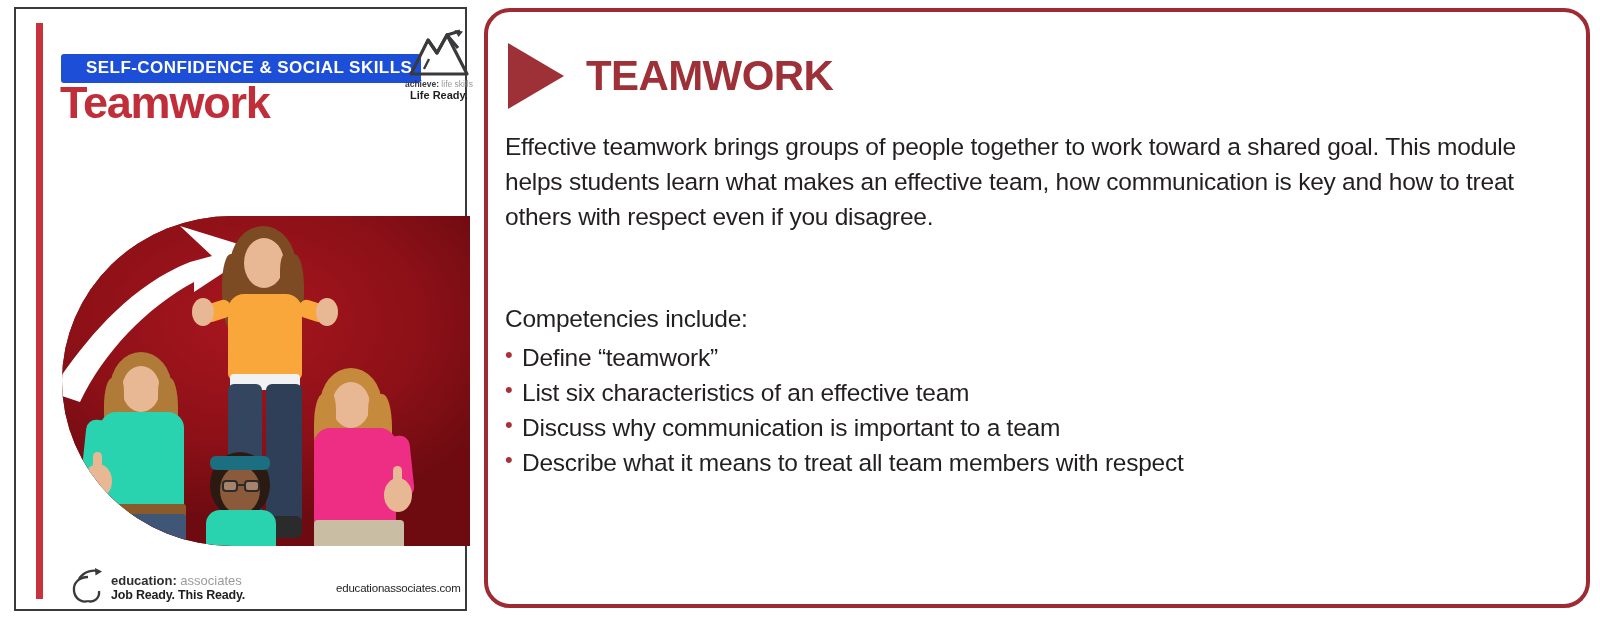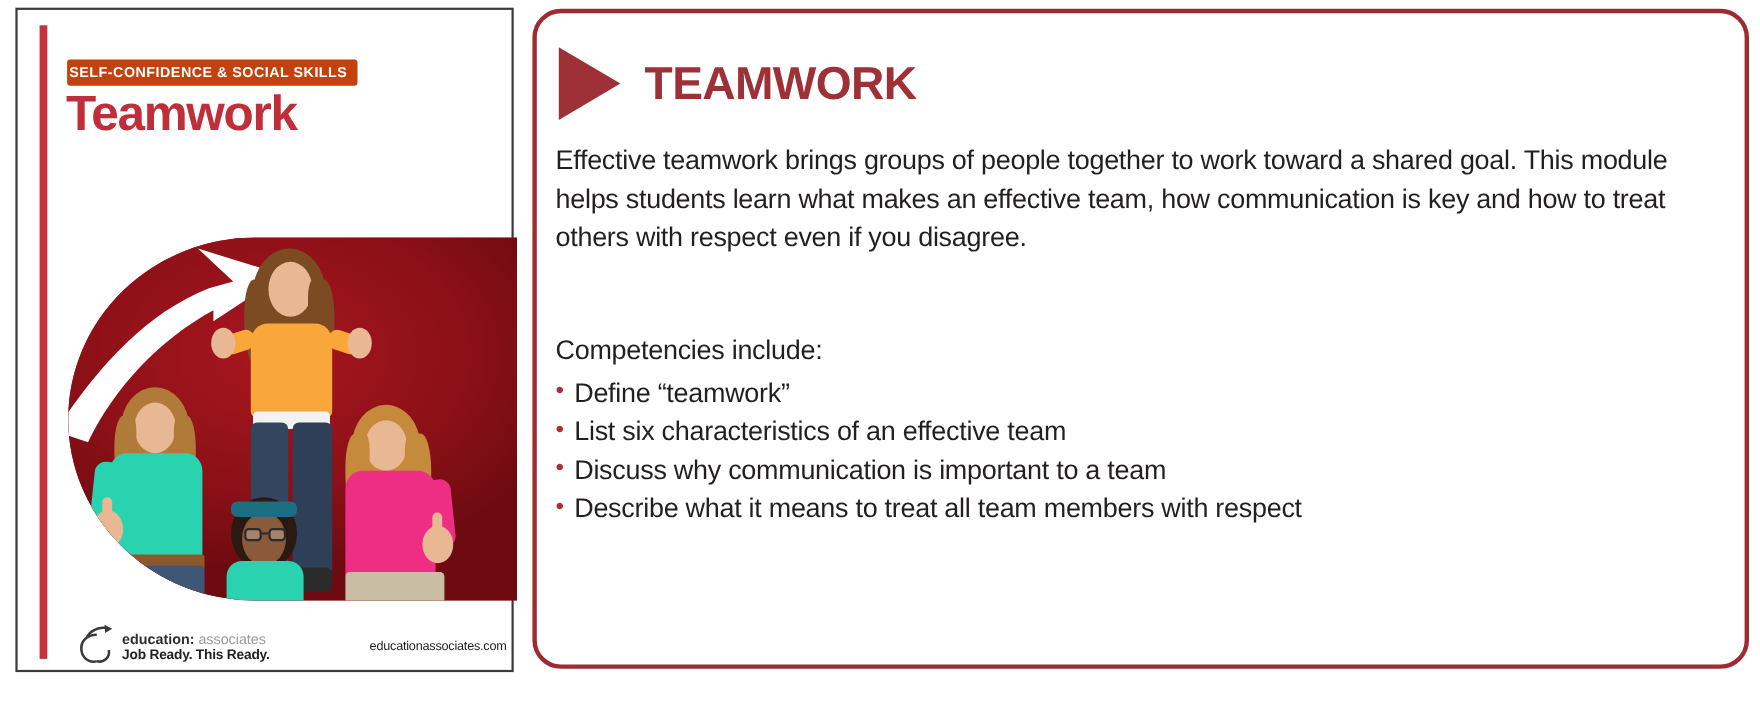--- a/index.html
+++ b/index.html
@@ -18,26 +18,26 @@
     background: #ffffff;
     border: 2px solid #3a3a3c;
   }
   .cover-stripe {
     position: absolute; left: 20px; top: 14px;
     width: 7px; height: 576px;
     background: #c8323c;
   }
   .badge {
     position: absolute; left: 45px; top: 45px;
-    background: #c2410c;
+    background: #1d4ed8;
     color: #ffffff;
-    font-size: 13px;
+    font-size: 17px;
     font-weight: bold;
     letter-spacing: 0.45px;
-    padding: 4px 9px 5px 2px;
+    padding: 4px 9px 5px 25px;
     border-radius: 3px;
     white-space: nowrap;
   }
   .cover-title {
     position: absolute; left: 44px; top: 68px;
     font-size: 45px;
     font-weight: bold;
     color: #bf2e39;
     letter-spacing: -1.2px;
   }
@@ -143,20 +143,33 @@
 <div class="stage">
 
   <div class="cover">
 
     <div class="cover-stripe"></div>
 
     <div class="badge">SELF-CONFIDENCE &amp; SOCIAL SKILLS</div>
 
     <div class="cover-title">Teamwork</div>
 
+    <div class="achieve">
+      <span>
+        <svg width="62" height="48" viewBox="0 0 62 48" aria-hidden="true">
+          <path d="M3 45 L20 11 L29 24 L39 6 L59 45 Z" fill="none" stroke="#3a3a3c" stroke-width="3.2" stroke-linejoin="round"></path>
+          <path d="M20 11 L29 24 L39 6 L50 19" fill="none" stroke="#3a3a3c" stroke-width="3.2" stroke-linejoin="round"></path>
+          <path d="M39 6 L52 2" stroke="#3a3a3c" stroke-width="3" fill="none"></path>
+          <path d="M46.5 1 L55 2.5 L50.5 8 Z" fill="#3a3a3c"></path>
+          <path d="M16 40 L21 30" stroke="#3a3a3c" stroke-width="2.4" fill="none"></path>
+        </svg>
+      </span>
+      <div class="achieve-l1"><b>achieve:</b><span> life skills</span></div>
+      <div class="achieve-l2">Life Ready.</div>
+    </div>
 
     <div class="photo">
       <div class="photo-bg"></div>
 
       <svg class="arrow-swoosh" width="220" height="190" viewBox="0 0 220 190">
         <path d="M-12 176 C 18 132, 62 72, 128 46 L 150 40
                  L 118 10 L 196 34 L 132 76 L 132 66
                  C 84 92, 42 136, 18 186 Z" fill="#ffffff"></path>
       </svg>
 

